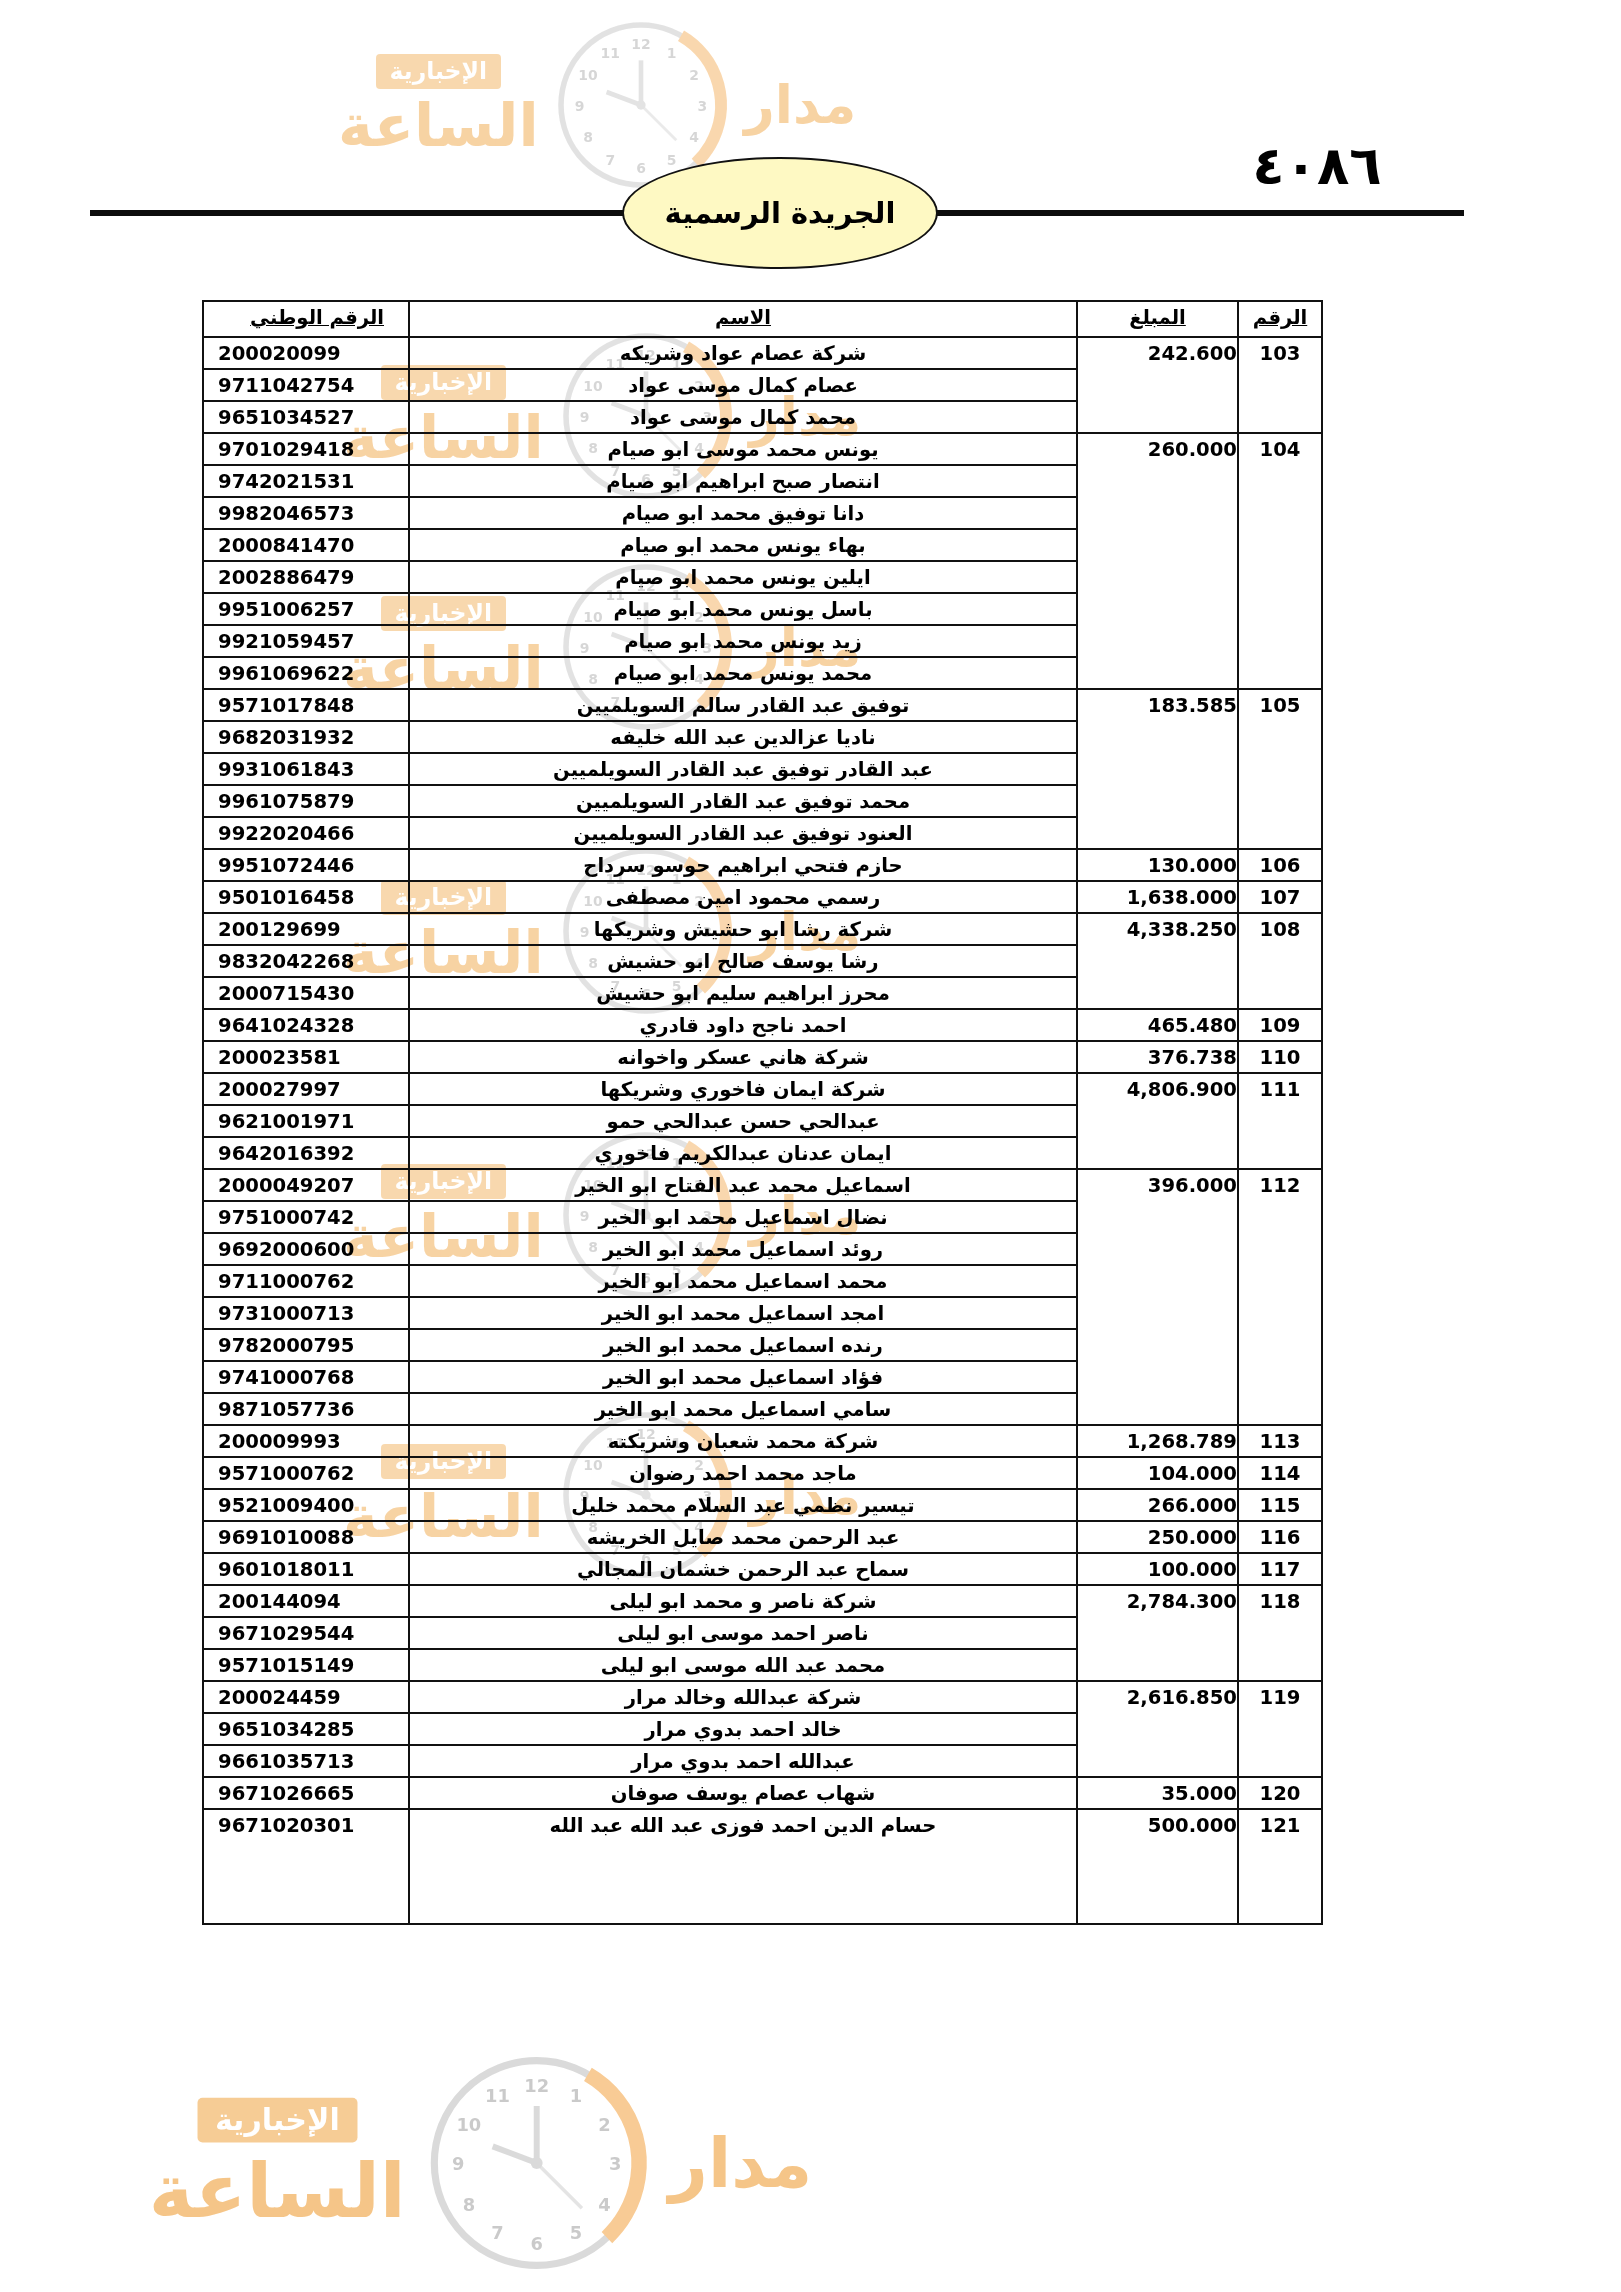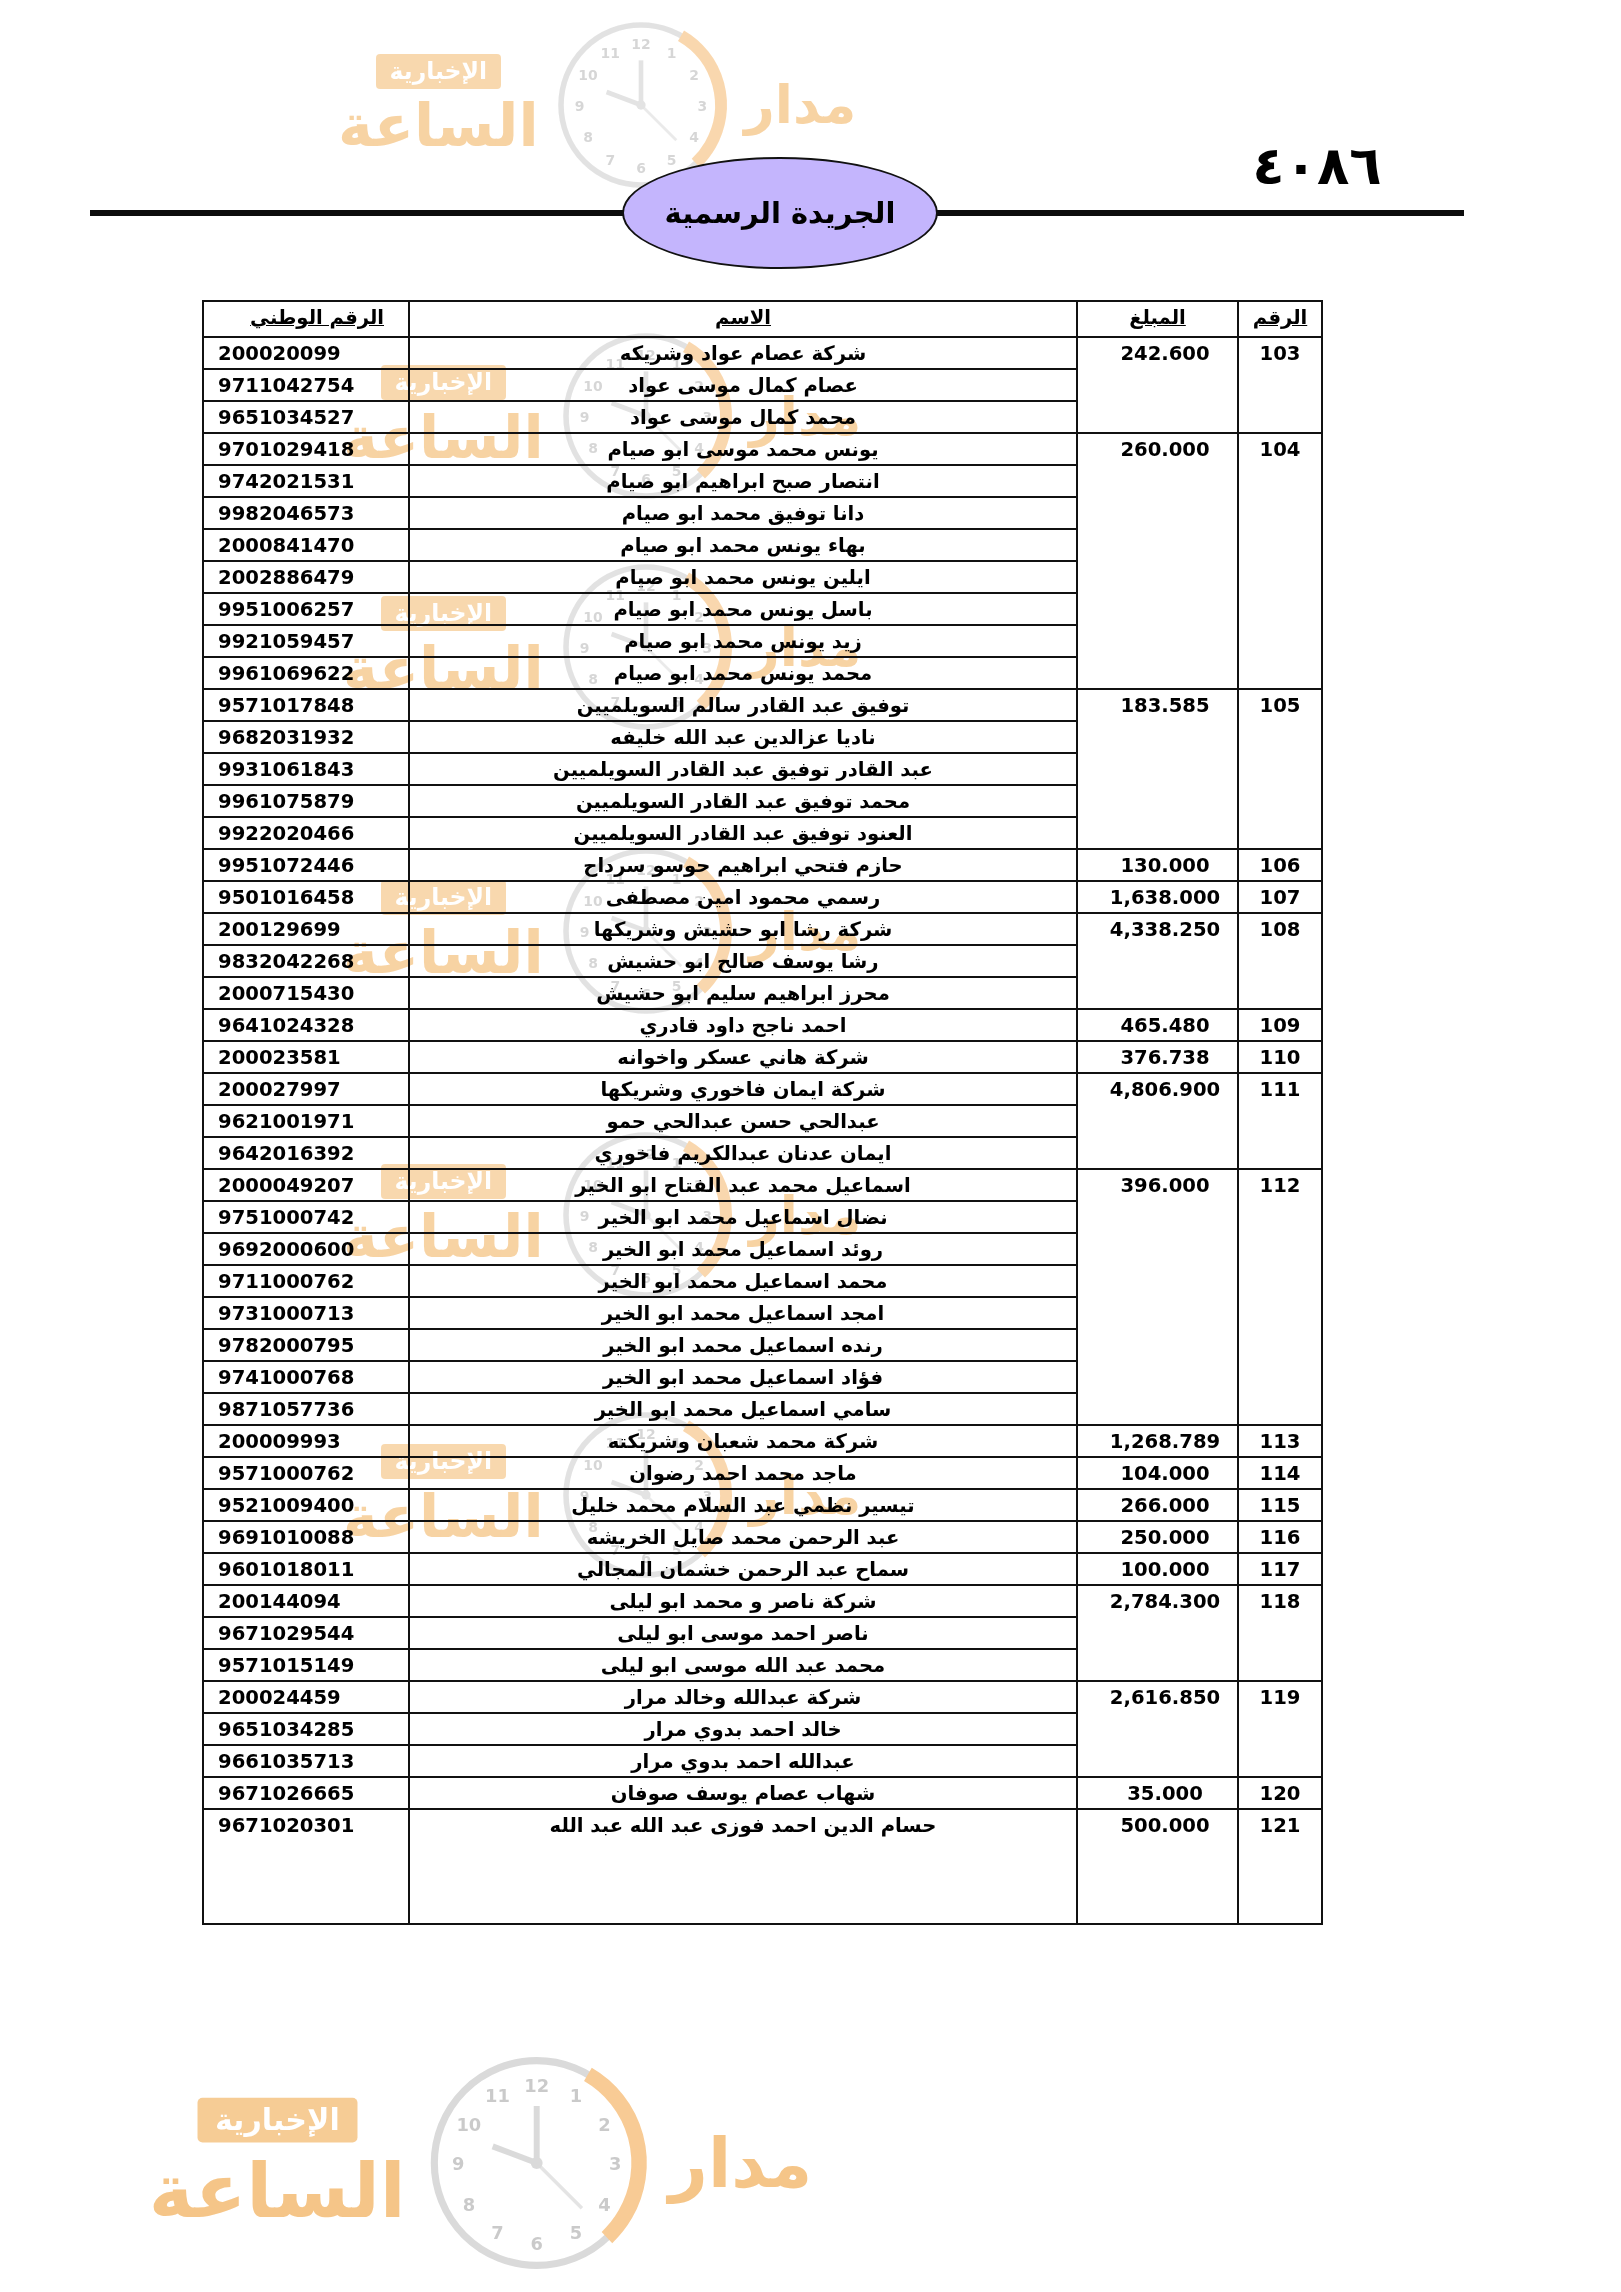--- a/index.html
+++ b/index.html
@@ -38,21 +38,21 @@
     font-size:53px; font-weight:bold; text-align:center;
     z-index:3; letter-spacing:3.9px;margin-top:15px;
   }
   .header-rule {
     position:absolute; top:210px; left:90px; width:1374px; height:5.9px;
     background:#0d0d0d; z-index:1;
   }
   .gazette-oval {
     position:absolute; top:157px; left:622px; width:316px; height:112px;
     border:2.9px solid #111; border-radius:50%;
-    background:#c4b5fd;
+    background:#fef9c3;
     display:flex; align-items:center; justify-content:center;
     z-index:2;
   }
   .gazette-oval .title {
     font-size:29px; font-weight:bold; white-space:nowrap;
   }
 
   
   table.gazette {
     position:absolute; top:300px; left:202px;
@@ -71,21 +71,21 @@
     vertical-align:top;
     padding-top:3.9px;
   }
   table.gazette th {
     height:36px; text-align:center;
     text-decoration:underline;
   }
   table.gazette th.col-id { text-align:right; padding-right:24px; direction:rtl; }
   table.gazette td { height:32px; }
   td.col-num  { text-align:center;margin-top:20px; }
-  td.col-amount { text-align:center; padding-left:15px; direction:ltr; }
+  td.col-amount { text-align:right; padding-left:15px; direction:ltr; }
   td.col-name { text-align:center;border-radius:7px; }
   td.col-id   { text-align:left; padding-left:14px; direction:ltr; }
   tr.tall-row td { height:115px; }
 </style>
 </head>
 <body>
 
 <svg width="0" height="0" style="position:absolute" aria-hidden="true">
   <symbol id="wmclock" viewBox="0 0 200 200">
     <circle cx="100" cy="100" r="86" fill="none" stroke="#bcbcbc" stroke-width="6"></circle>

